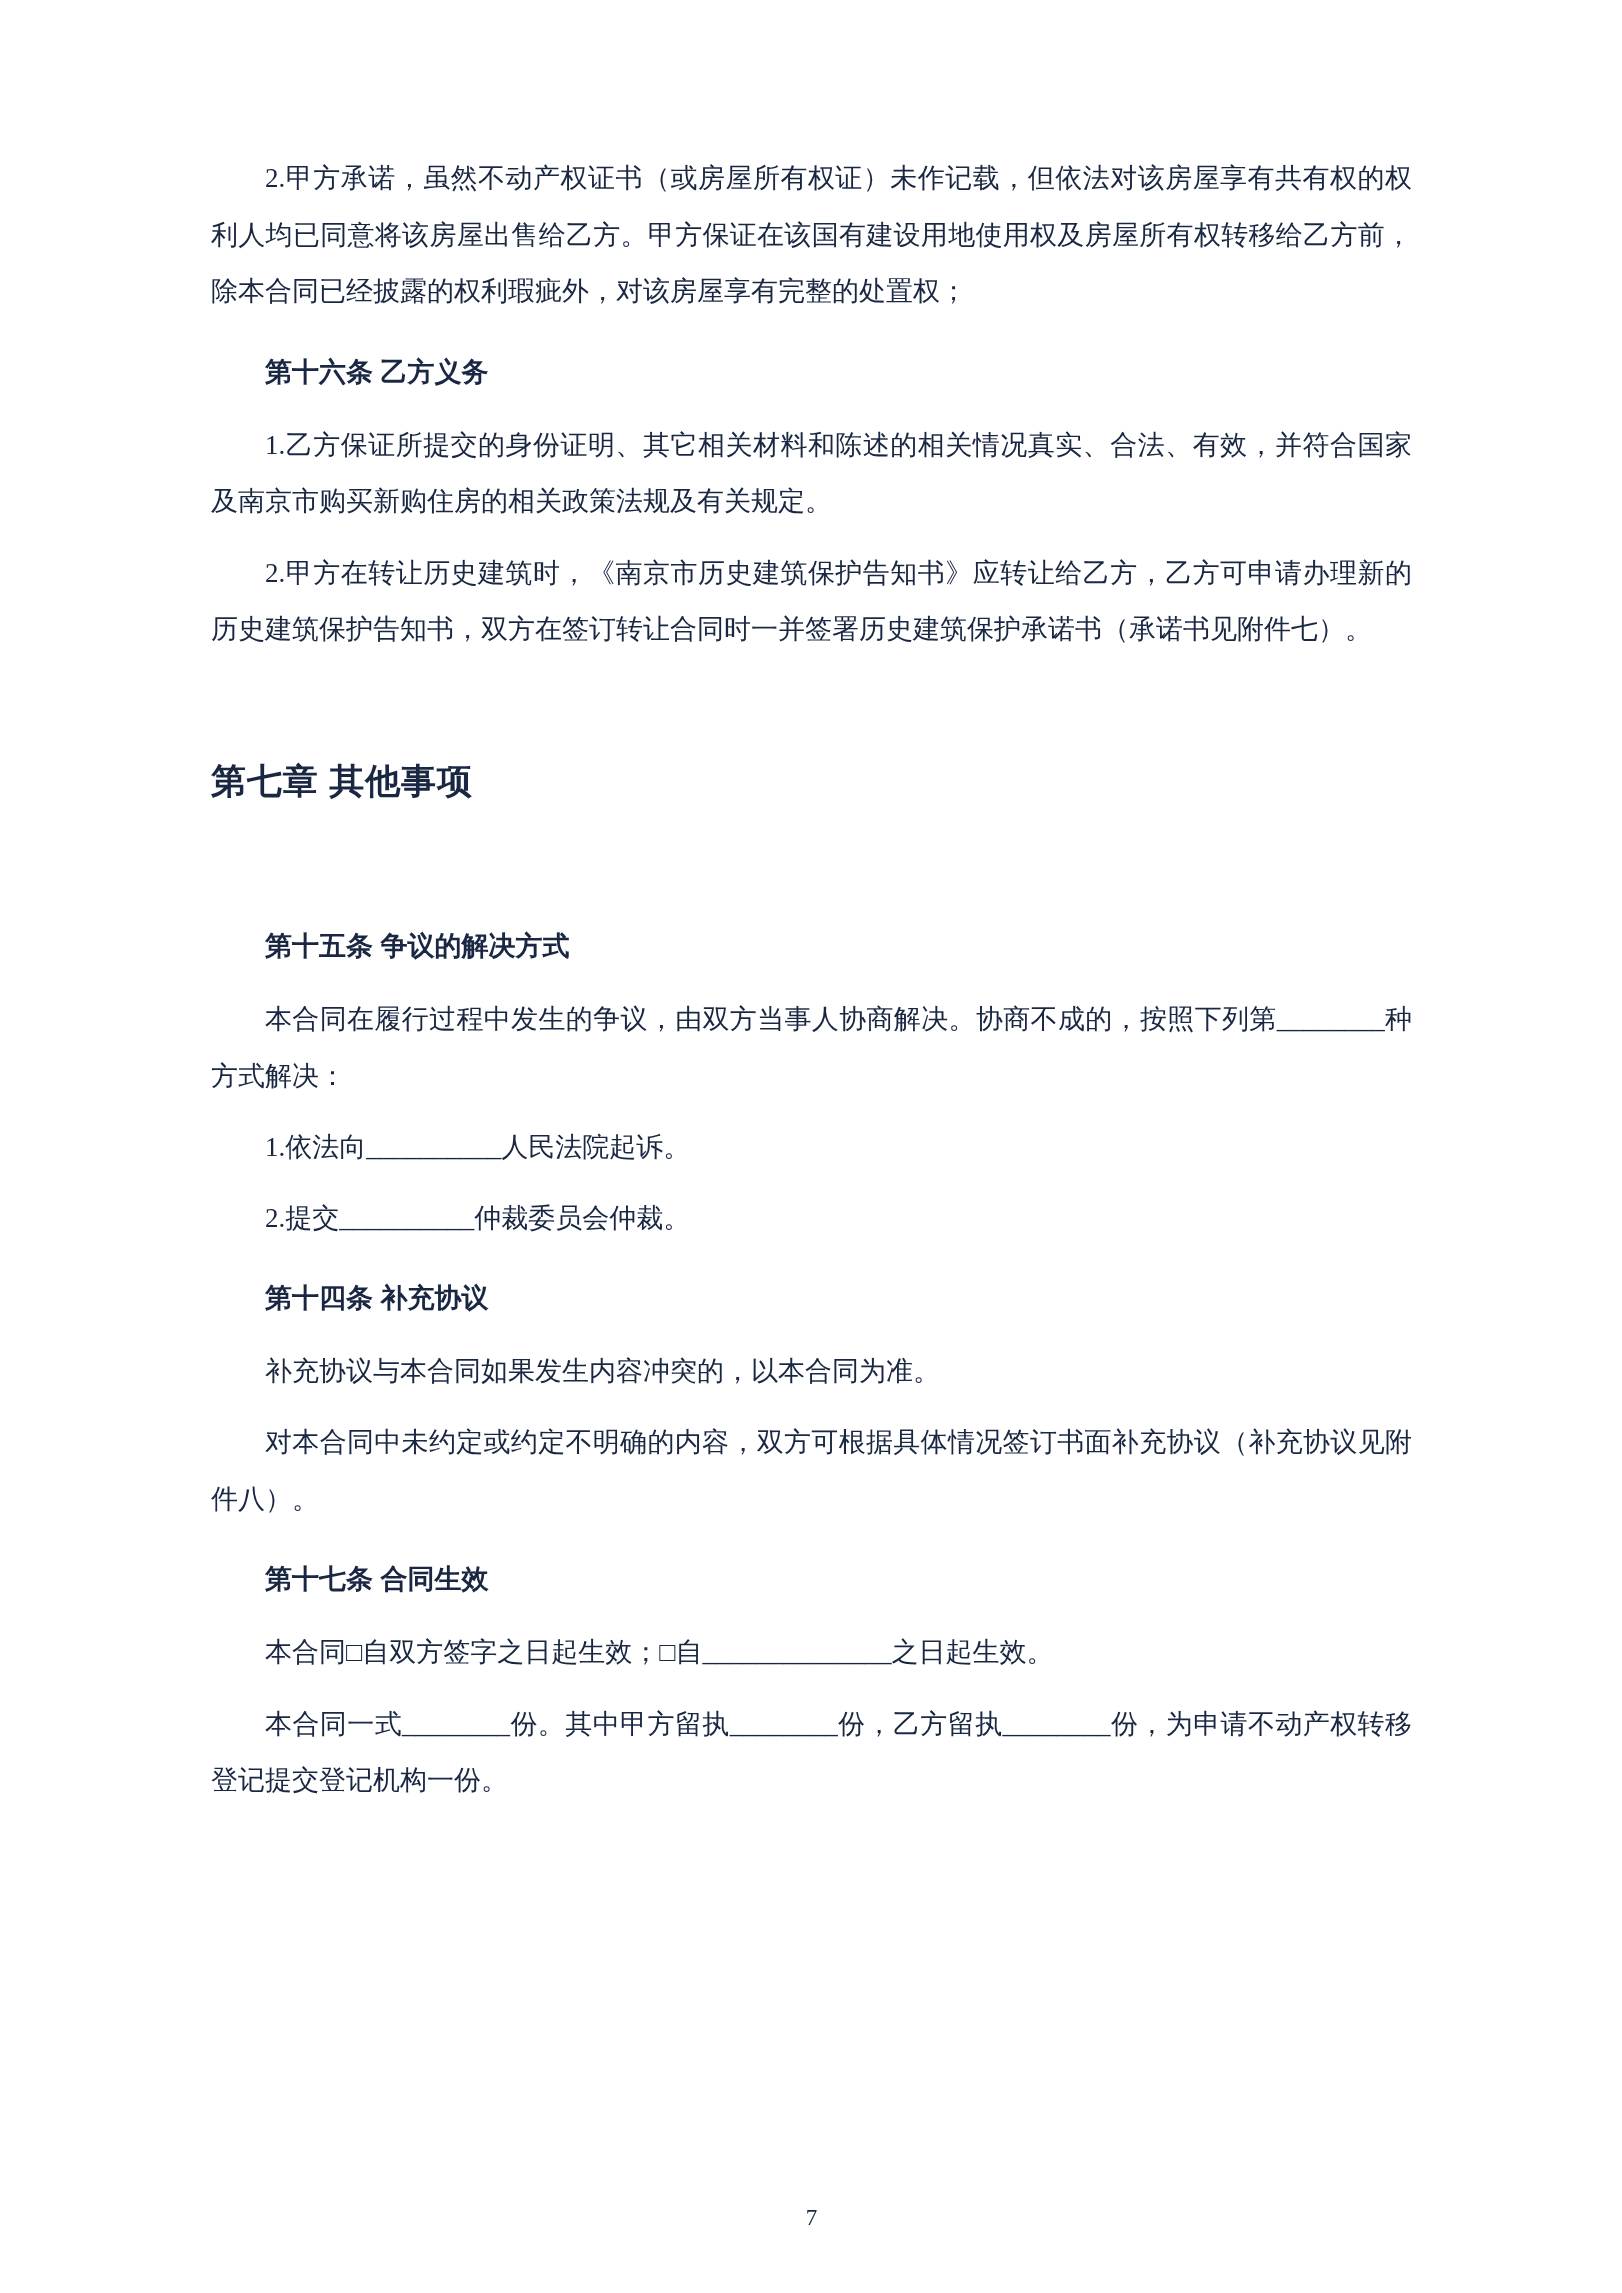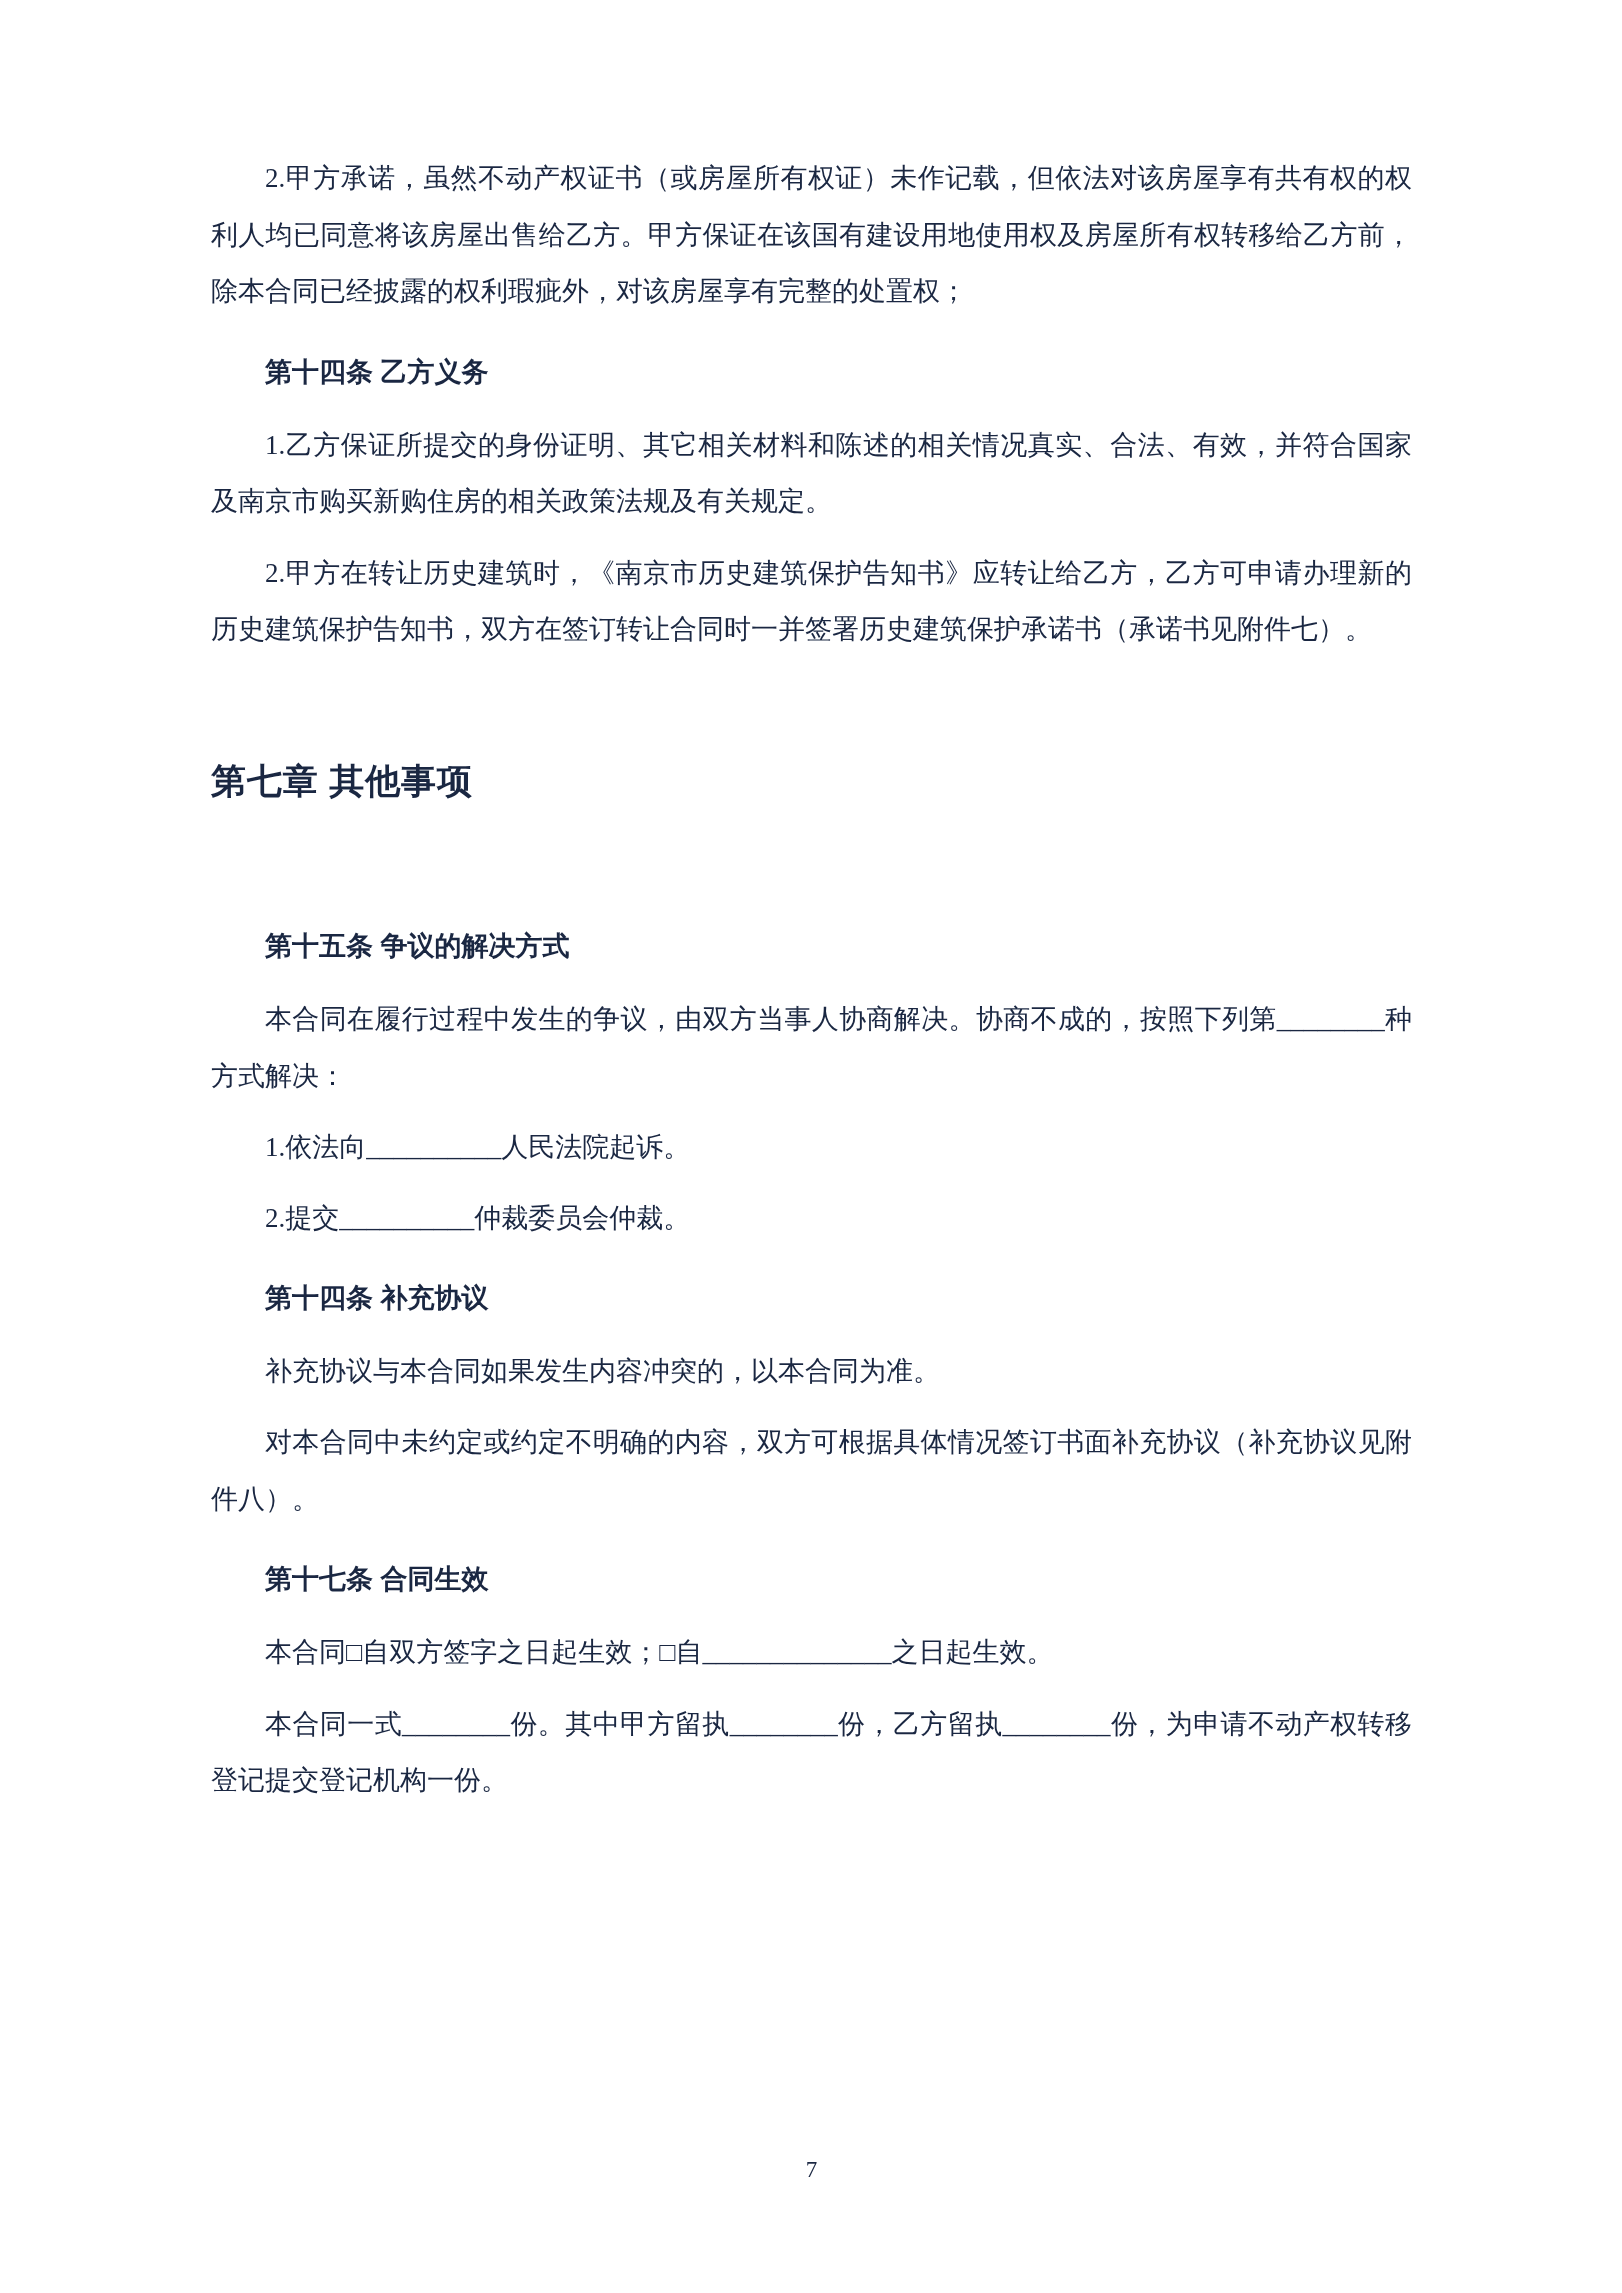--- a/index.html
+++ b/index.html
@@ -7,21 +7,21 @@
     padding: 0;
     background: #ffffff;
   }
   .page {
     position: relative;
     width: 1623px;
     height: 2294px;
     margin: 0 auto;
     box-sizing: border-box;
     background: #ffffff;
-    padding: 150px 211px 100px 211px;
+    padding: 150px 211px 52px 211px;
     display: flex;
     flex-direction: column;
     color: #1a2742;
     font-family: "Liberation Serif", "DejaVu Serif", serif;
     font-size: 27px;
     line-height: 2.1;
   }
   .para {
     margin: 0 0 14.5px 0;
     text-align: justify;
@@ -53,21 +53,21 @@
   }
 </style>
 </head>
 <body>
 
 <div class="page">
 
   <p class="para">2.甲方承诺，虽然不动产权证书（或房屋所有权证）未作记载，但依法对该房屋享有共有权的权利人均已同意将该房屋出售给乙方。甲方保证在该国有建设用地使用权及房屋所有权转移给乙方前，除本合同已经披露的权利瑕疵外，对该房屋享有完整的处置权；</p>
 
 
-  <h3 class="article-heading">第十四条 乙方义务</h3>
+  <h3 class="article-heading">第十六条 乙方义务</h3>
 
   <p class="para">1.乙方保证所提交的身份证明、其它相关材料和陈述的相关情况真实、合法、有效，并符合国家及南京市购买新购住房的相关政策法规及有关规定。</p>
 
   <p class="para">2.甲方在转让历史建筑时，《南京市历史建筑保护告知书》应转让给乙方，乙方可申请办理新的历史建筑保护告知书，双方在签订转让合同时一并签署历史建筑保护承诺书（承诺书见附件七）。</p>
 
   <h2 class="chapter-heading">第七章 其他事项</h2>
 
   <h3 class="article-heading">第十五条 争议的解决方式</h3>
 
   <p class="para">本合同在履行过程中发生的争议，由双方当事人协商解决。协商不成的，按照下列第________种方式解决：</p>

